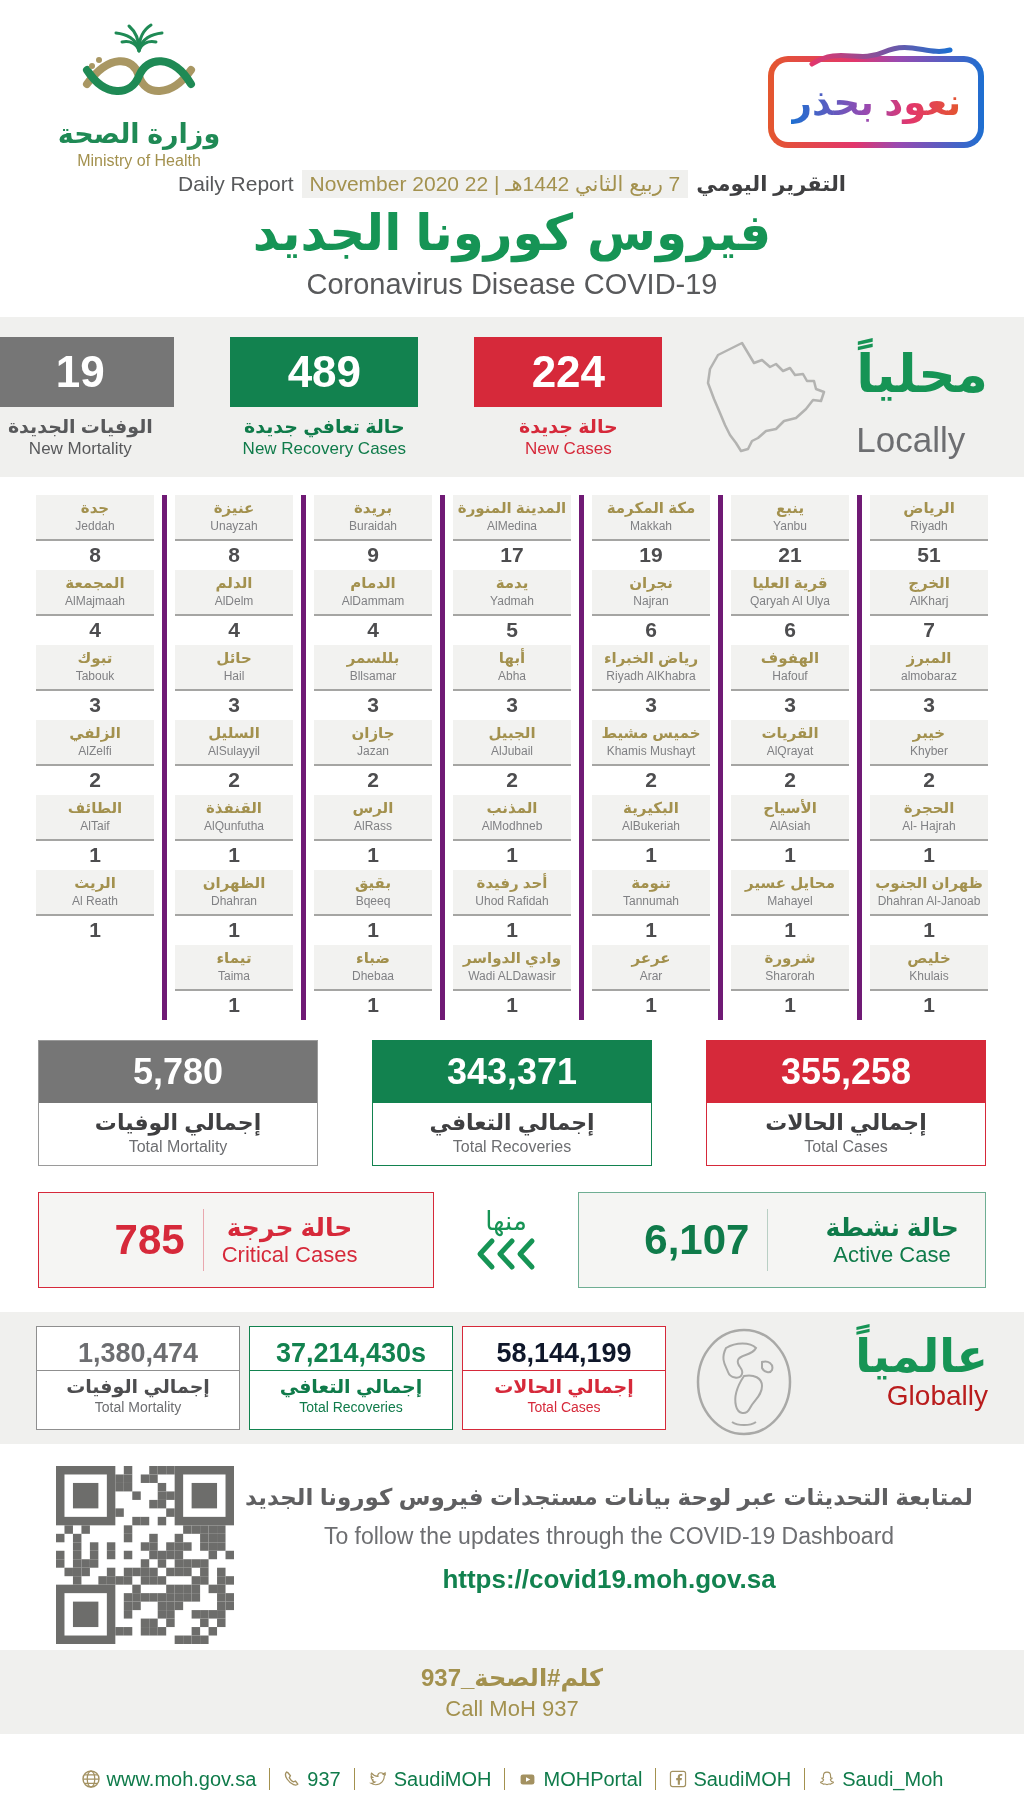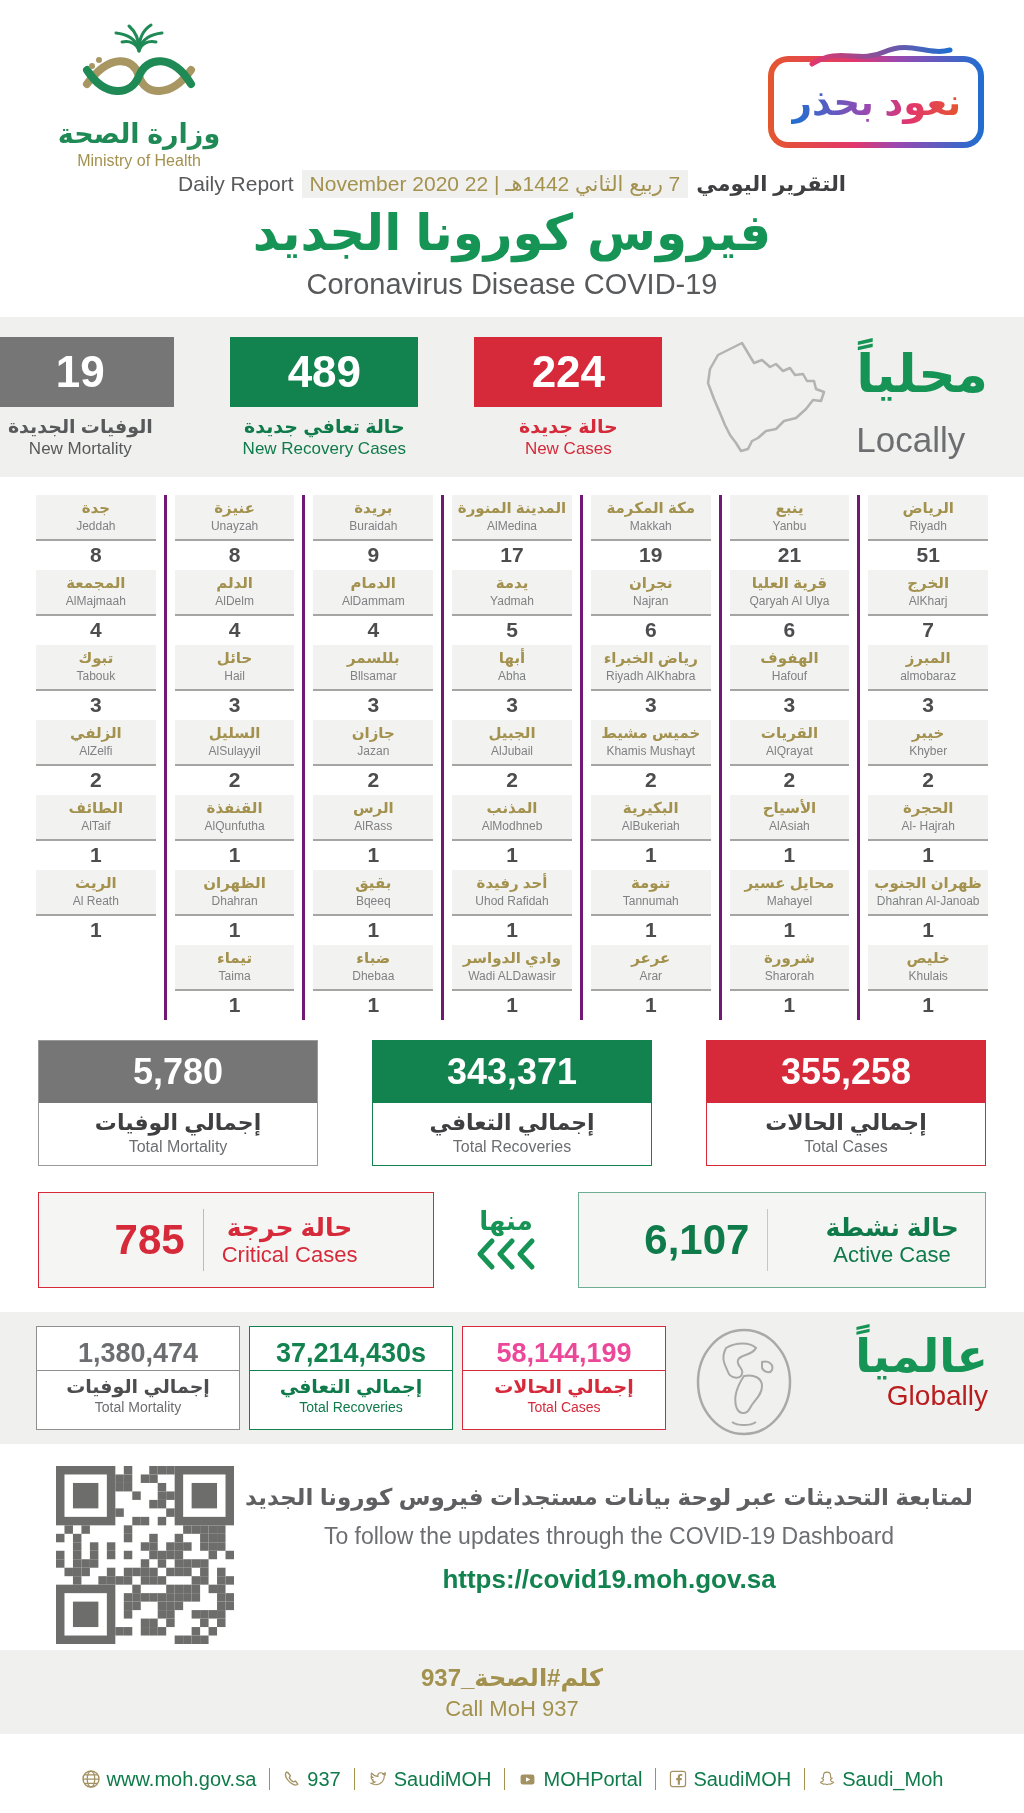--- a/index.html
+++ b/index.html
@@ -55,21 +55,21 @@
   .stat.red .num { background:#d6293a; }
   .stat .lab-ar { font-size:19px; font-weight:bold; margin-top:8px; }
   .stat .lab-en { font-size:17px; margin-top:1px; }
   .stat.gray .lab-ar, .stat.gray .lab-en { color:#58595b; }
   .stat.green .lab-ar, .stat.green .lab-en { color:#0f7b4a; }
   .stat.red .lab-ar, .stat.red .lab-en { color:#d6293a; }
 
   
   .regions { padding:18px 28px 4px; display:flex; }
   .region-col { flex:1; padding:0 8px; }
-  .region-col + .region-col { border-left:3px solid #701a75; }
+  .region-col + .region-col { border-left:5px solid #701a75; }
   .region-cell { height:74px; margin-bottom:1px; text-align:center; }
   .cell-name { background:#f2f2f0; border-bottom:2px solid #a5a5a3; height:46px; padding-top:3px; }
   .cell-ar { color:#a3914e; font-size:15px; font-weight:bold; line-height:20px; white-space:nowrap; }
   .cell-en { color:#808184; font-size:12px; line-height:16px; white-space:nowrap; }
   .cell-value { color:#4d4d4f; font-size:21px; font-weight:bold; line-height:27px; }
 
   
   .totals-row { padding:16px 38px 0; display:flex; flex-direction:row-reverse; justify-content:space-between; }
   .total-box { width:280px; border:1px solid; text-align:center; background:#fff; }
   .total-box .t-num { height:62px; line-height:62px; color:#fff; font-size:36px; font-weight:bold; }
@@ -87,38 +87,38 @@
   .bd-lab { text-align:center; }
   .bd-lab .ar { font-size:25px; font-weight:bold; }
   .bd-lab .en { font-size:22px; }
   .bd-critical { width:396px; border:1px solid #d6293a; color:#d6293a; }
   .bd-critical .bd-div { background:#e9a7ae; }
   .bd-critical .bd-num, .bd-critical .ar, .bd-critical .en { color:#d6293a; }
   .bd-active { width:408px; border:1px solid #6fae93; color:#0f7b4a; }
   .bd-active .bd-div { background:#b9cfc4; }
   .bd-active .bd-num, .bd-active .ar, .bd-active .en { color:#0f7b4a;margin-left:39px; }
   .bd-mid { flex:1; text-align:center; color:#169455; }
-  .bd-mid .minha { font-size:26px; font-weight:bold; color:#169455; }
+  .bd-mid .minha { font-size:26px; font-weight:normal; color:#169455; }
 
   
   .band-global { margin-top:24px; height:132px; padding:14px 36px 0; display:flex; flex-direction:row-reverse; align-items:flex-start; }
   .global-heading { text-align:right; width:190px; margin-top:6px; }
   .global-heading .h-ar { color:#169455; font-size:46px; font-weight:bold; line-height:1.05; }
   .global-heading .h-en { color:#b91c1c; font-size:28px;text-align:right; }
   .globe-wrap { width:104px; margin:0 4px 0 26px; }
   .gbox-row { display:flex; flex-direction:row-reverse; gap:9px; flex:1; }
   .gbox { width:204px; height:104px; background:#fff; border:1px solid; text-align:center; }
   .gbox .g-num { height:44px; line-height:52px; font-size:27px; font-weight:bold; border-bottom:1px solid; }
   .gbox .g-ar { font-size:19px; font-weight:bold; margin-top:4px; }
   .gbox .g-en { font-size:14px; margin-top:1px; }
   .gbox.gray { border-color:#8f8f8f; } .gbox.gray .g-num { color:#6d6e71; border-color:#8f8f8f; }
   .gbox.gray .g-ar { color:#4d4d4f; } .gbox.gray .g-en { color:#6d6e71; }
   .gbox.green { border-color:#12824f; } .gbox.green .g-num { color:#12824f; border-color:#12824f; }
   .gbox.green .g-ar, .gbox.green .g-en { color:#0f7b4a; }
-  .gbox.red { border-color:#d6293a; } .gbox.red .g-num { color:#ec4899; border-color:#d6293a; }
+  .gbox.red { border-color:#d6293a; } .gbox.red .g-num { color:#0f172a; border-color:#d6293a; }
   .gbox.red .g-ar, .gbox.red .g-en { color:#d6293a; }
 
   
   .dashboard { height:206px; padding:22px 40px 0 56px; display:flex; align-items:flex-start; }
   .qr { width:178px; height:178px; flex:none; }
   .dash-text { flex:1; text-align:center; padding-top:18px; }
   .dash-ar { color:#5f5f61; font-size:23px; font-weight:bold; }
   .dash-en { color:#6d6e71; font-size:23px; margin-top:12px; }
   .dash-url { color:#12824f; font-size:26px; font-weight:bold; margin-top:14px; display:inline-block; text-decoration:none; }
 

